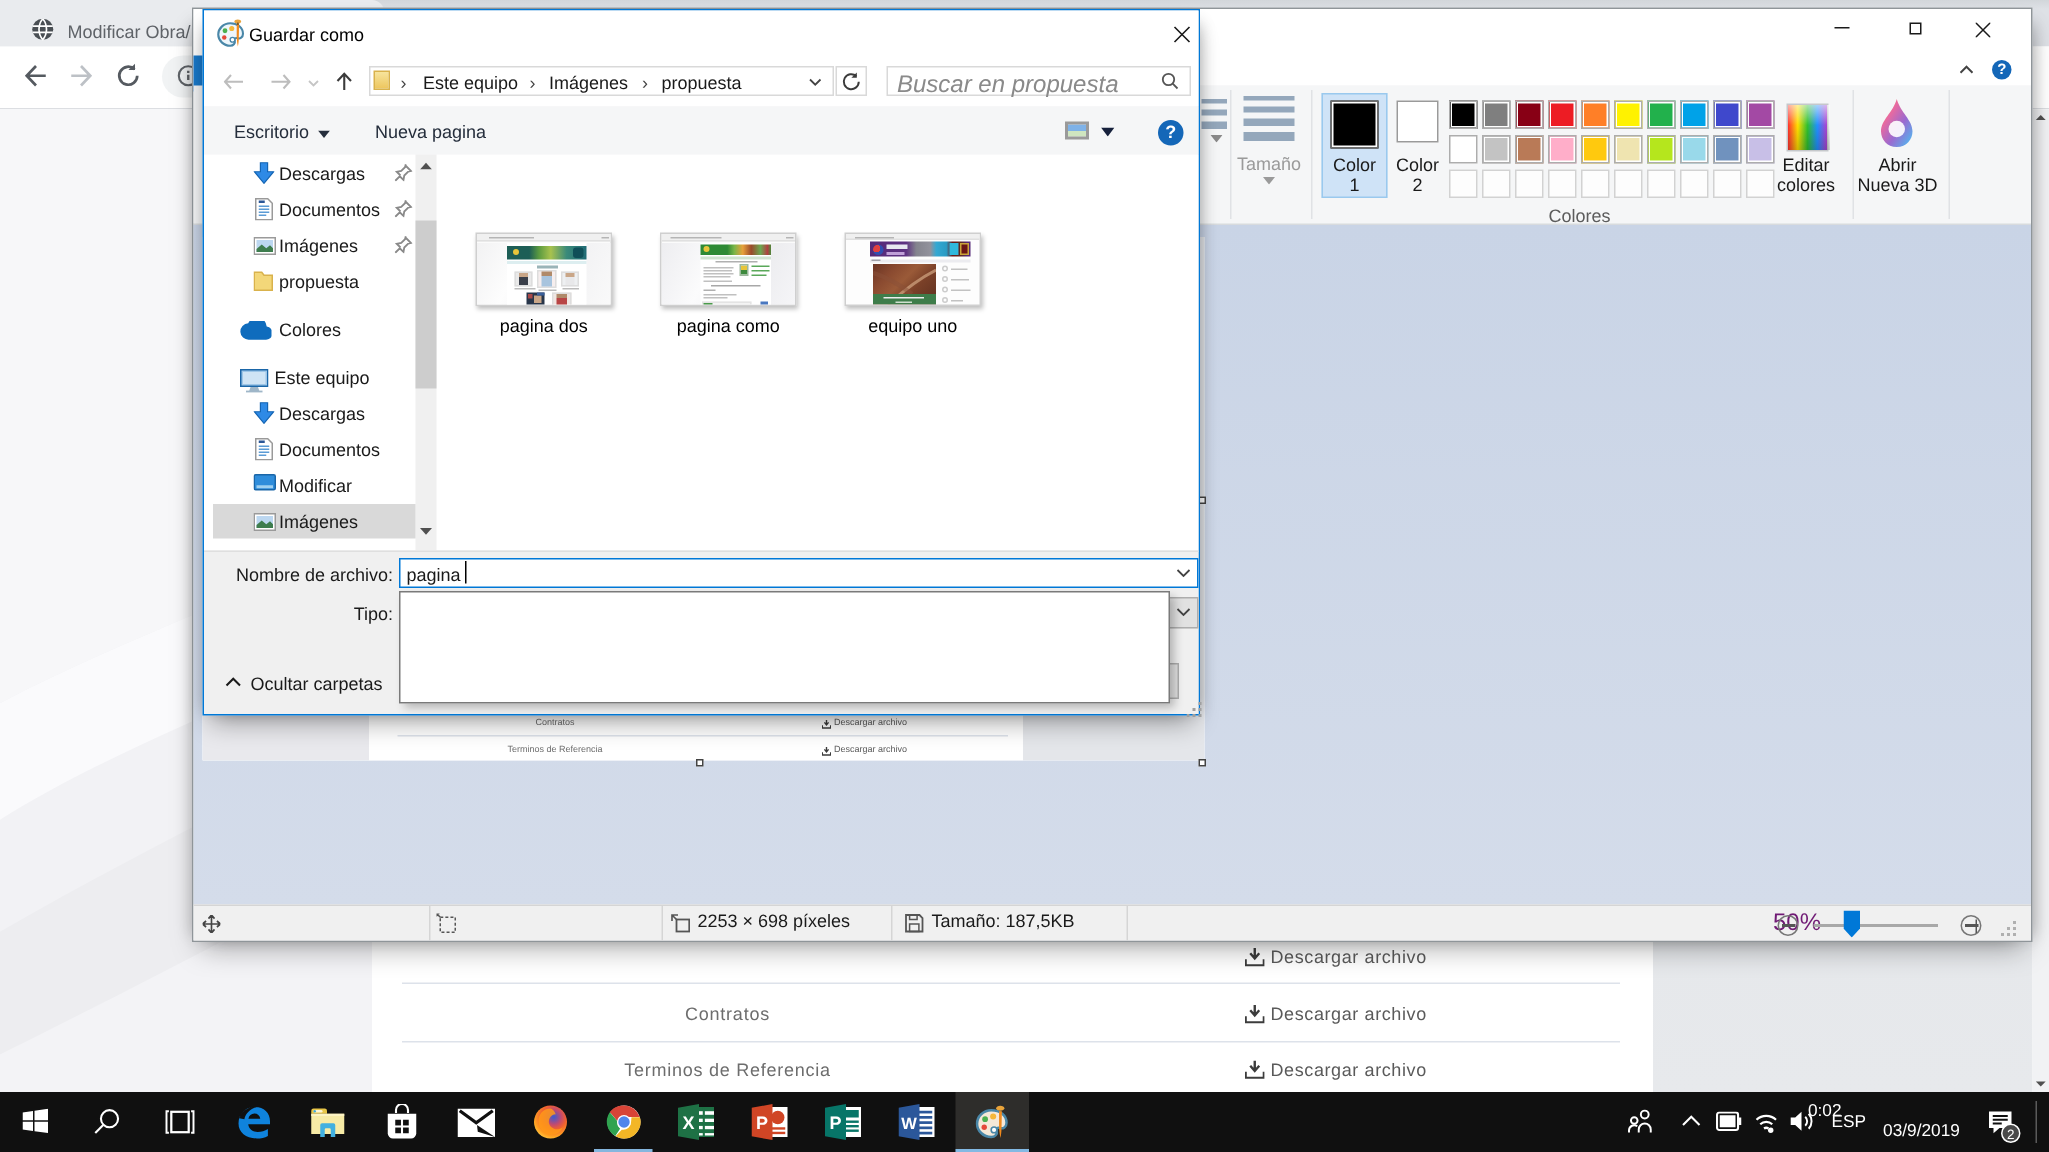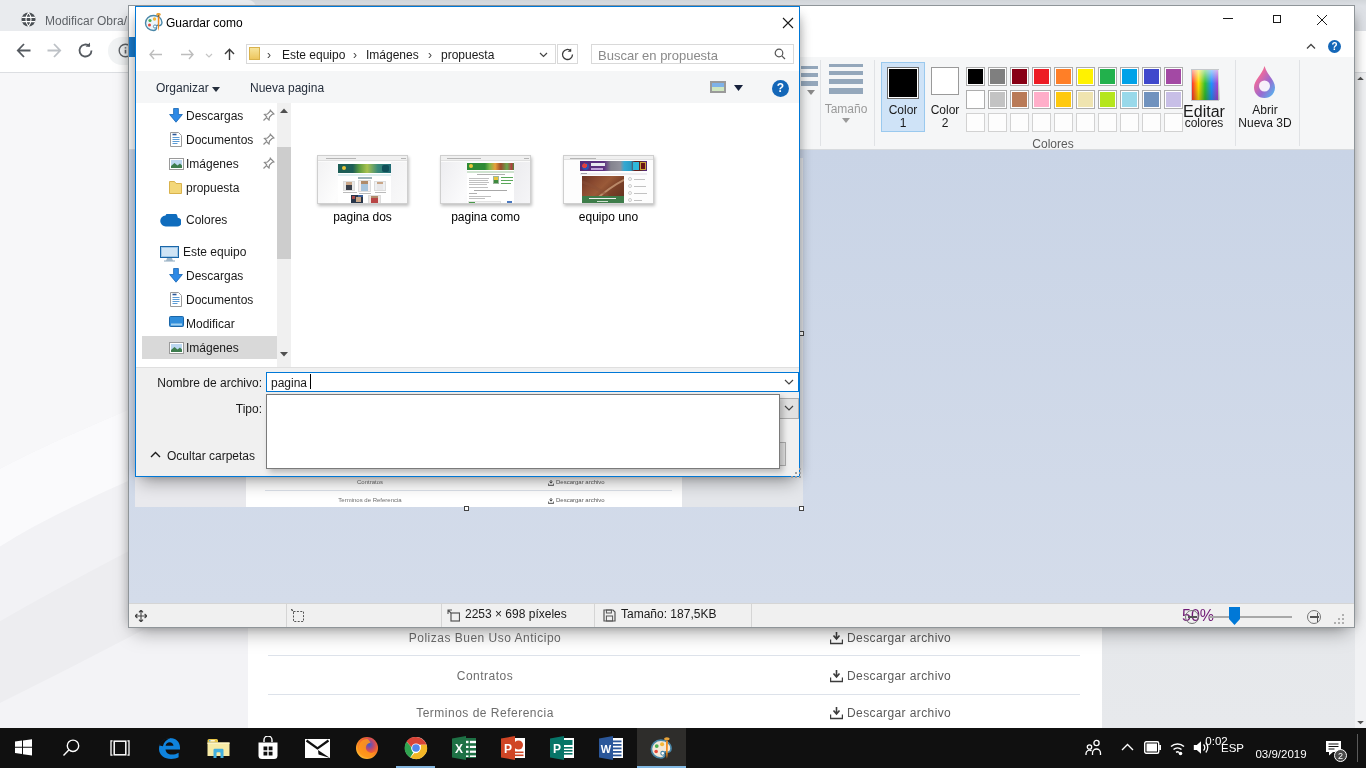--- a/index.html
+++ b/index.html
@@ -55,21 +55,20 @@
       <path d="M-20 487 C60 430 160 400 290 330 L290 260 C160 330 60 360 -20 407 Z" fill="#fafafc"></path>
       <path d="M-20 407 C60 360 160 330 290 260 L290 0 L-20 0 Z" fill="#f7f7f9"></path>
       <path d="M-20 560 C80 500 180 455 290 390 L290 655 L-20 655 Z" fill="#ededf0"></path>
       <path d="M-20 640 C90 585 190 535 290 475 L290 655 L-20 655 Z" fill="#f3f3f6"></path>
     </svg>
 
     <div class="abs" style="left:1102px;top:0;width:253px;height:655px;background:linear-gradient(180deg,#dfe2e6 0%,#e7e9ec 100%);"></div>
 
     <div class="abs" style="left:248px;top:0;width:854px;height:655px;background:#fff;"></div>
 
-    <div class="abs" style="left:248px;top:558px;width:474px;height:14px;text-align:center;font-size:12px;color:#6d6d6d;letter-spacing:.5px;">Polizas Buen Uso Anticipo</div>
     <div class="abs" style="left:268px;top:582px;width:812px;height:1px;background:#dde2ea;"></div>
     <div class="abs" style="left:248px;top:596px;width:474px;height:14px;text-align:center;font-size:12px;color:#6d6d6d;letter-spacing:.5px;">Contratos</div>
     <div class="abs" style="left:268px;top:621px;width:812px;height:1px;background:#dde2ea;"></div>
     <div class="abs" style="left:248px;top:633px;width:474px;height:14px;text-align:center;font-size:12px;color:#6d6d6d;letter-spacing:.5px;">Terminos de Referencia</div>
 
     <svg class="abs dlic" style="left:830px;top:559px;" width="13" height="13" viewBox="0 0 13 13">
         <path d="M6.5 0 v6 M3.5 3.5 L6.5 7 L9.5 3.5" fill="none" stroke="#3c3c3c" stroke-width="1.6"></path>
         <path d="M0.5 7.5 v4 h12 v-4" fill="none" stroke="#3c3c3c" stroke-width="1.4"></path>
       </svg>
     <svg class="abs dlic" style="left:830px;top:597px;" width="13" height="13" viewBox="0 0 13 13">
@@ -173,21 +172,21 @@
       <div class="swe" style="left:947px;top:107px;"></div>
       <div class="swe" style="left:969px;top:107px;"></div>
       <div class="swe" style="left:991px;top:107px;"></div>
       <div class="swe" style="left:1013px;top:107px;"></div>
       <div class="swe" style="left:1035px;top:107px;"></div>
     </div>
 
     <div class="abs" style="left:1062px;top:63px;width:28px;height:32px;border:1px solid #c5c8cb;background:linear-gradient(90deg,#ff3030,#ffe000 25%,#30c030 50%,#2090ff 75%,#b040d0 100%);">
       <div class="abs" style="left:0;top:0;width:28px;height:30px;background:linear-gradient(180deg,rgba(255,255,255,.6),rgba(255,255,255,0) 45%,rgba(0,0,0,.18));"></div>
     </div>
-    <div class="abs" style="left:1047px;top:97px;width:56px;height:12px;font-size:16px;color:#1a1a1a;text-align:center;">Editar</div>
+    <div class="abs" style="left:1047px;top:97px;width:56px;height:12px;font-size:12px;color:#1a1a1a;text-align:center;">Editar</div>
     <div class="abs" style="left:1047px;top:110px;width:56px;height:12px;font-size:12px;color:#1a1a1a;text-align:center;">colores</div>
     <div class="abs" style="left:1106px;top:54px;width:1px;height:86px;background:#e0e2e5;"></div>
 
     <svg class="abs" style="left:1124px;top:59px;" width="23" height="34" viewBox="0 0 23 34">
       <defs>
           <linearGradient id="p3d" x1="0" y1="0" x2="1" y2="1">
         <stop offset="0" stop-color="#45c4f5"></stop>
             <stop offset=".4" stop-color="#9a6ad0"></stop>
             <stop offset=".7" stop-color="#e86aa0"></stop>
             <stop offset="1" stop-color="#f5944a"></stop>
@@ -322,28 +321,28 @@
   <svg class="abs" style="left:403px;top:45px;" width="9" height="6" viewBox="0 0 9 6">
       <path d="M1 1 L4.5 4.5 L8 1" fill="none" stroke="#444" stroke-width="1.2"></path>
     </svg>
   <div class="abs" style="left:421px;top:37px;width:21px;height:20px;background:#fff;border:1px solid #d9d9d9;"></div>
   <svg class="abs" style="left:425px;top:41px;" width="13" height="13" viewBox="0 0 13 13">
     <path d="M11.5 6.5 a5 5 0 1 1 -1.6-3.7" fill="none" stroke="#3b3b3b" stroke-width="1.3"></path>
     <path d="M10.2 .4 v3.4 h-3.6 z" fill="#3b3b3b"></path>
   </svg>
 
   <div class="abs" style="left:455px;top:37px;width:203px;height:20px;background:#fff;border:1px solid #d9d9d9;"></div>
-  <div class="abs" style="left:462px;top:41px;font-size:13px;color:#8a8a8a;">Buscar en propuesta</div>
+  <div class="abs" style="left:462px;top:41px;font-size:16px;color:#8a8a8a;font-style:italic;">Buscar en propuesta</div>
   <svg class="abs" style="left:638px;top:41px;" width="12" height="12" viewBox="0 0 12 12">
     <circle cx="5" cy="5" r="3.8" fill="none" stroke="#555" stroke-width="1.2"></circle>
     <path d="M7.8 7.8 L11 11" stroke="#555" stroke-width="1.2"></path>
   </svg>
 
   <div class="abs" style="left:0;top:64px;width:663px;height:32px;background:#f5f6f7;"></div>
-  <div class="abs" style="left:20px;top:74px;font-size:12px;color:#252e3c;">Organizar</div>
+  <div class="abs" style="left:20px;top:74px;font-size:12px;color:#252e3c;">Escritorio</div>
   <svg class="abs" style="left:76px;top:80px;" width="8" height="5" viewBox="0 0 8 5">
       <path d="M0 0 H8 L4 5 Z" fill="#252e3c"></path>
     </svg>
   <div class="abs" style="left:114px;top:74px;font-size:12px;color:#252e3c;">Nueva pagina</div>
   <div class="abs" style="left:574px;top:74px;width:16px;height:12px;border:2px solid #9a9a9a;background:linear-gradient(180deg,#7eb2e8 55%,#cfe6c0 55%);"></div>
   <svg class="abs" style="left:598px;top:78px;" width="9" height="6" viewBox="0 0 9 6">
       <path d="M0 0 H9 L4.5 6 Z" fill="#16213c"></path>
     </svg>
   <div class="abs" style="left:636px;top:73px;width:17px;height:17px;border-radius:50%;background:#1467b8;color:#fff;font-size:12px;font-weight:bold;text-align:center;line-height:17px;">?</div>
 

